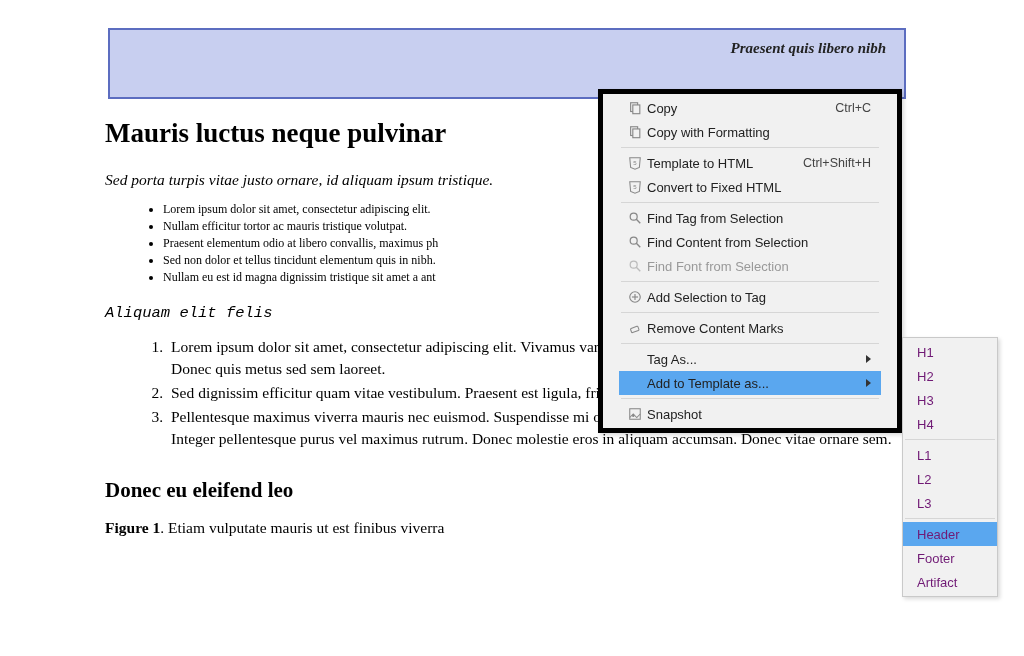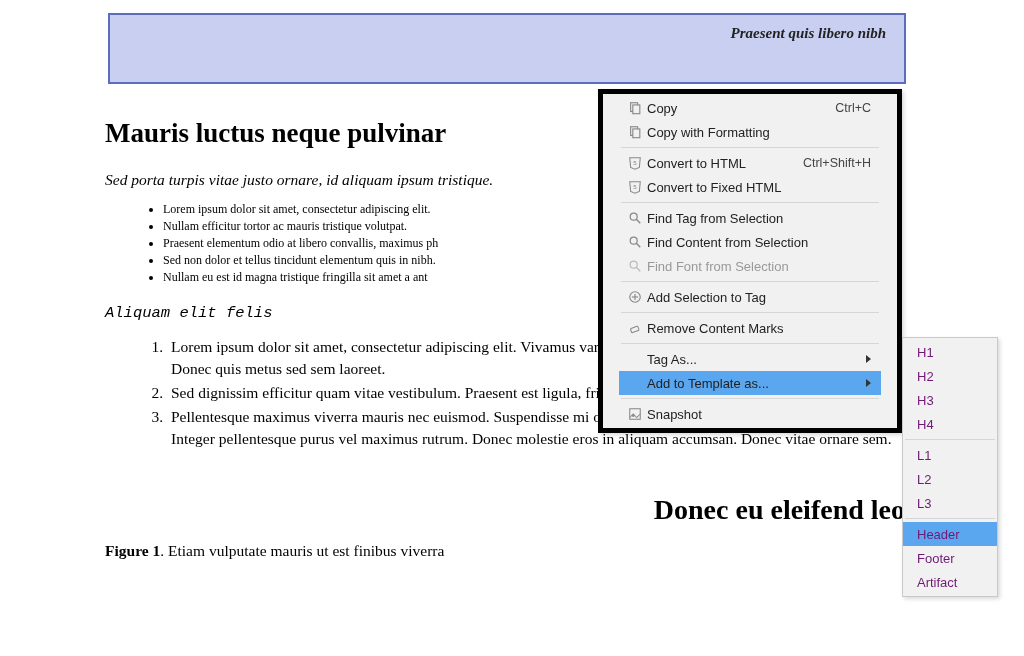--- a/index.html
+++ b/index.html
@@ -9,21 +9,21 @@
     background: #fff;
     width: 1024px;
     height: 656px;
     overflow: hidden;
     position: relative;
     color: #000;
   }
   .header-box {
     position: absolute;
     left: 108px;
-    top: 13px;
+    top: 28px;
     width: 798px;
     height: 71px;
     background: #c8cff0;
     border: 2px solid #5c6dc0;
     padding: 10px 18px 0 0;
   }
   .header-text {
     text-align: right;
     font-style: italic;
     font-weight: bold;
@@ -65,24 +65,23 @@
     margin: 0 0 24px 0;
     padding-left: 62px;
   }
   ol.numbered li {
     font-size: 15.5px;
     line-height: 1.42;
     padding-left: 4px;
     margin-bottom: 2px;
   }
   h2 {
-    font-size: 28px;
+    font-size: 21px;
     font-weight: bold;
-    margin: 44px 0 14px 0;
-    text-align: right;
+    margin: 28px 0 14px 0;
   }
   .figure-line {
     font-size: 15.5px;
   }
   .figure-label { font-weight: bold; }
 
   
   .ctx-menu {
     position: absolute;
     left: 598px;
@@ -168,21 +167,21 @@
 </div>
 
 <div class="content">
   <h1>Mauris luctus neque pulvinar</h1>
   <p class="subtitle">Sed porta turpis vitae justo ornare, id aliquam ipsum tristique.</p>
   <ul class="bullets">
     <li>Lorem ipsum dolor sit amet, consectetur adipiscing elit.</li>
     <li>Nullam efficitur tortor ac mauris tristique volutpat.</li>
     <li>Praesent elementum odio at libero convallis, maximus ph</li>
     <li>Sed non dolor et tellus tincidunt elementum quis in nibh.</li>
-    <li>Nullam eu est id magna tristique fringilla sit amet a ant</li>
+    <li>Nullam eu est id magna dignissim tristique sit amet a ant</li>
   </ul>
   <p class="section-label">Aliquam elit felis</p>
   <ol class="numbered">
     <li>Lorem ipsum dolor sit amet, consectetur adipiscing elit. Vivamus varius nunc ante, tempus rhoncus non a enim. Donec quis metus sed sem laoreet.</li>
     <li>Sed dignissim efficitur quam vitae vestibulum. Praesent est ligula, fringilla sit amet egestas at convallis vitae augue.</li>
     <li>Pellentesque maximus viverra mauris nec euismod. Suspendisse mi orci, aliquet ut leo in, viverra tincidunt magna. Integer pellentesque purus vel maximus rutrum. Donec molestie eros in aliquam accumsan. Donec vitae ornare sem.</li>
   </ol>
   <h2>Donec eu eleifend leo</h2>
   <p class="figure-line">
     <span class="figure-label">Figure 1</span><span>. Etiam vulputate mauris ut est finibus viverra</span>
@@ -210,21 +209,21 @@
     <span class="ctx-label">Copy with Formatting</span>
   </div>
   <div class="ctx-sep"></div>
   <div class="ctx-item">
     <span class="ctx-icon">
       <svg class="ico" viewBox="0 0 16 16">
           <path d="M2 2 L14 2 L13 13 L8 15 L3 13 Z" fill="none" stroke="#888" stroke-width="1.2"></path>
           <text x="8" y="10.5" font-size="7" text-anchor="middle" fill="#888" font-family="Arial">5</text>
         </svg>
     </span>
-    <span class="ctx-label">Convert to HTML</span>
+    <span class="ctx-label">Template to HTML</span>
     <span class="ctx-shortcut">Ctrl+Shift+H</span>
   </div>
   <div class="ctx-item">
     <span class="ctx-icon">
       <svg class="ico" viewBox="0 0 16 16">
           <path d="M2 2 L14 2 L13 13 L8 15 L3 13 Z" fill="none" stroke="#888" stroke-width="1.2"></path>
           <text x="8" y="10.5" font-size="7" text-anchor="middle" fill="#888" font-family="Arial">5</text>
         </svg>
     </span>
     <span class="ctx-label">Convert to Fixed HTML</span>

